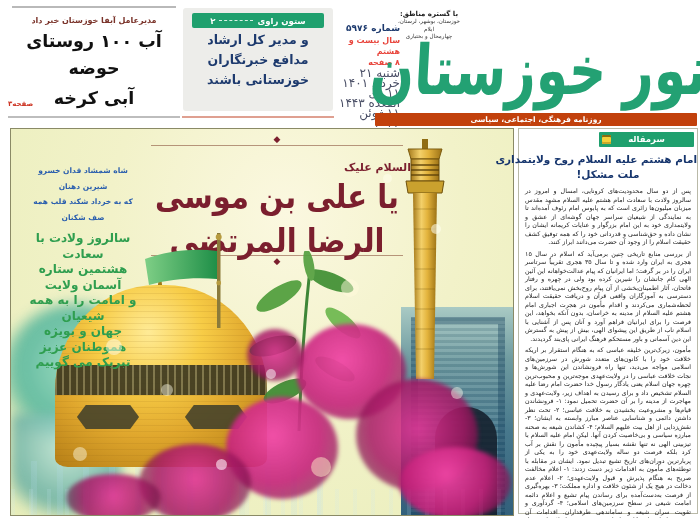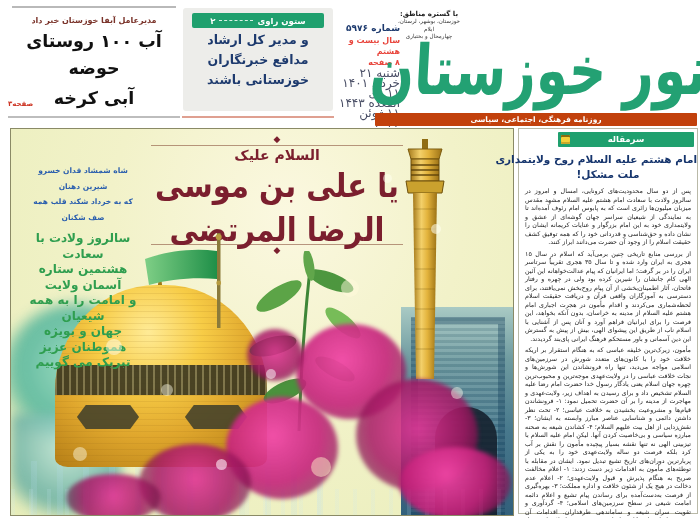--- a/index.html
+++ b/index.html
@@ -54,21 +54,21 @@
              background:radial-gradient(circle at 50% 45%,#8fd8c2 0%,#4db39a 55%,rgba(77,179,154,0) 78%);
              filter:blur(7px);opacity:.85;}
   .teal-blur2{left:0px;top:285px;width:110px;height:110px;
              background:radial-gradient(circle at 50% 30%,#bfe7dc 0%,#5ca9a0 60%,rgba(92,169,160,0) 80%);
              filter:blur(6px);opacity:.8;}
 
   
   .calliwrap{left:132px;top:6px;width:268px;height:140px;text-align:center;z-index:4;}
   .calliwrap .orn{color:#7b1f2e;font-size:9px;line-height:9px;}
   .calliwrap .rule{height:1px;background:rgba(130,70,50,.55);margin:1px 8px;}
-  .calliwrap .salut{font-size:14px;font-weight:bold;color:#7b1f2e;margin-top:1px;}
+  .calliwrap .salut{font-size:11px;font-weight:bold;color:#7b1f2e;margin-top:15px;text-align:right;}
   .calliwrap .big{font-size:29px;font-weight:bold;color:#7b1f2e;line-height:40px;
                   transform:scaleY(1.12);transform-origin:center top;letter-spacing:-1px;}
 
   
   .poem{left:14px;top:34px;width:116px;text-align:center;z-index:4;}
   .poem .b{font-size:7.5px;font-weight:bold;color:#2b5fae;line-height:15.5px;}
   .poem .g{font-size:12px;font-weight:bold;color:#2f9e4f;line-height:15.5px;}
   .poem .gap{height:6px;}
 
   
@@ -103,21 +103,21 @@
 
   
   .bloom{position:absolute;border-radius:50%;filter:blur(2px);z-index:6;}
   .bloom.p1{background:radial-gradient(circle at 42% 38%,rgba(240,70,165,.95),rgba(196,34,122,.9) 52%,rgba(138,17,84,.7) 78%,rgba(138,17,84,0));}
   .bloom.p2{background:radial-gradient(circle at 50% 45%,rgba(225,52,148,.9),rgba(165,24,100,.85) 55%,rgba(110,12,66,.6) 80%,rgba(110,12,66,0));}
   .leaves{z-index:5;}
   .bokeh{position:absolute;border-radius:50%;z-index:7;}
 
   
   .edit{left:518px;top:128px;width:180px;height:386px;border:1px solid #b9b9a8;background:#fff;box-sizing:border-box;}
-  .edit .bar{position:absolute;top:3px;right:3px;width:136px;height:15px;background:#1fa06e;border-radius:1px;
+  .edit .bar{position:absolute;top:3px;right:3px;width:95px;height:15px;background:#1fa06e;border-radius:1px;
              color:#fff;font-size:8.5px;font-weight:bold;text-align:center;line-height:15px;}
   .edit .pen{position:absolute;left:3px;top:3px;width:9px;height:9px;background:#f4d03a;border-radius:1px;
              box-shadow:inset 0 2px 0 #8a6d10,inset 0 -2px 0 #c9a82a;}
   .edit .hl{margin-top:23px;text-align:center;font-size:10.5px;font-weight:bold;color:#16356d;
             line-height:15px;white-space:nowrap;letter-spacing:-.3px;}
   .edit .body{margin:5px 6px 0 6px;font-size:6.3px;line-height:8.5px;color:#222;text-align:justify;}
   .edit .body p{margin:0 0 3px 0;}
 </style>
 </head>
 <body>

